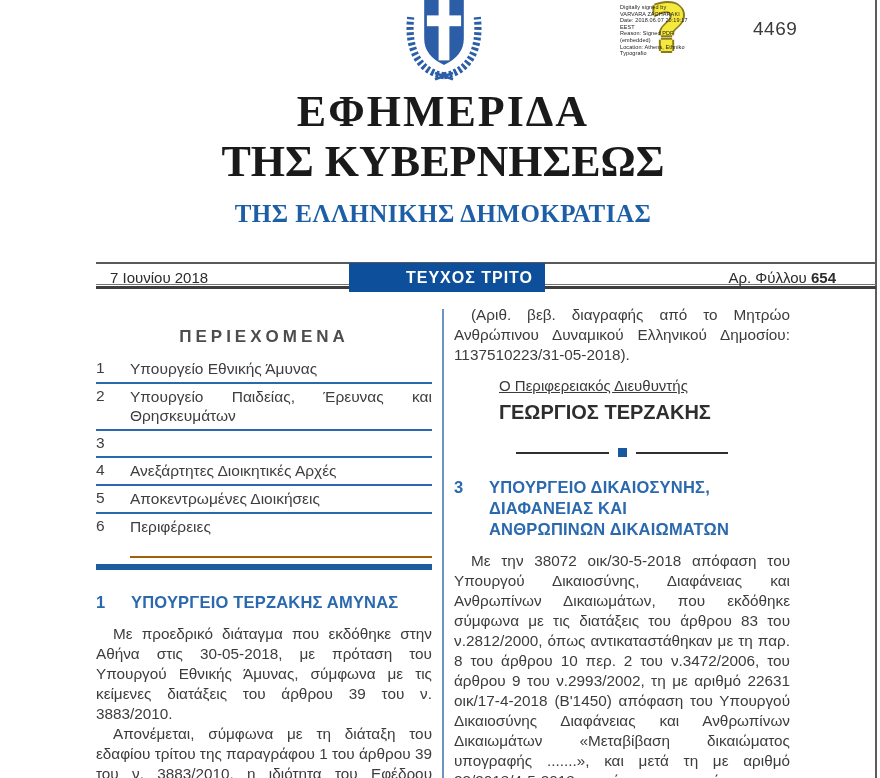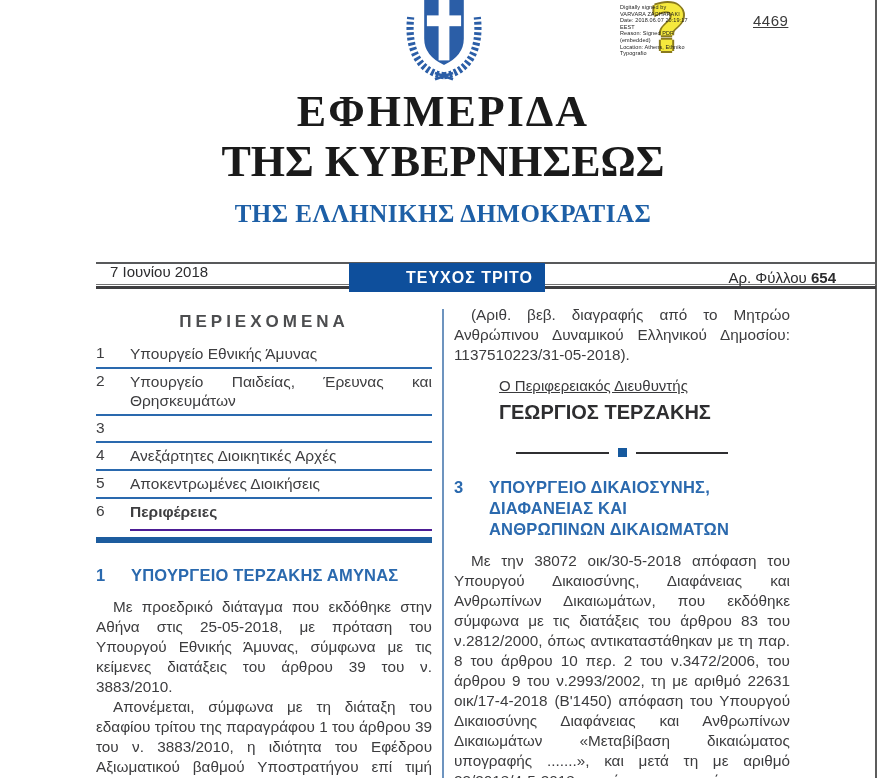--- a/index.html
+++ b/index.html
@@ -31,54 +31,54 @@
   .stamp-text{
     position:relative;z-index:2;font-size:5.5px;line-height:6.6px;color:#1c1c1c;
     white-space:pre-line;letter-spacing:.1px;
   }
   .stamp-q{
     position:absolute;z-index:1;left:30px;top:-12px;
     font-size:64px;font-weight:bold;font-family:"DejaVu Sans",sans-serif;
     color:var(--stamp-yellow);
     text-shadow:2px 0 0 #8a7a1e,-2px 0 0 #8a7a1e,0 2px 0 #8a7a1e,0 -2px 0 #8a7a1e;
   }
-  .page-num{position:absolute;left:753px;top:12px;font-size:15px;color:#3a3a3a;letter-spacing:.5px;text-decoration:underline;}
+  .page-num{position:absolute;left:753px;top:18px;font-size:19px;color:#3a3a3a;letter-spacing:.5px;}
 
   .masthead{position:absolute;top:88px;left:0;width:886px;text-align:center;font-family:"Liberation Serif",serif;}
   .masthead .t1{font-size:44px;font-weight:bold;color:#1a1a1a;letter-spacing:2px;line-height:48px;}
   .masthead .t2{font-size:44px;font-weight:bold;color:#1a1a1a;letter-spacing:0;line-height:52px;}
   .masthead .sub{margin-top:12px;font-size:25px;font-weight:bold;color:var(--subtitle-blue);letter-spacing:.5px;}
 
   
   .info-bar{position:absolute;top:262px;left:96px;width:780px;height:27px;}
   .info-bar .rule-top{position:absolute;top:0;left:0;right:0;height:2px;background:#58595b;}
   .info-bar .rule-bot-thin{position:absolute;bottom:4px;left:0;right:0;height:1px;background:#737373;}
   .info-bar .rule-bot-thick{position:absolute;bottom:0;left:0;right:0;height:3px;background:#3e3e40;}
-  .info-date{position:absolute;left:14px;top:1px;font-size:15px;color:#2c2c2e;}
+  .info-date{position:absolute;left:14px;top:7px;font-size:15px;color:#2c2c2e;}
   .issue-box{
     position:absolute;left:253px;top:1px;width:196px;height:29px;z-index:2;
     background:var(--issue-box-blue);color:#fff;font-weight:bold;font-size:16px;
     text-align:center;line-height:29px;letter-spacing:1px;padding-left:45px;
   }
   .issue-num{position:absolute;right:40px;top:7px;font-size:15px;color:#2c2c2e;}
   .issue-num b{font-weight:bold;}
 
   
   .columns{position:absolute;top:305px;left:96px;width:694px;height:473px;}
   .col-divider{position:absolute;left:346px;top:4px;height:600px;width:2px;background:var(--column-divider-blue);}
   .col-left{position:absolute;left:0;top:0;width:336px;}
   .col-right{position:absolute;left:358px;top:0;width:336px;}
 
   
-  .toc-title{text-align:center;font-size:17px;font-weight:bold;color:#4c4d4f;letter-spacing:4px;margin:7px 0 9px;}
+  .toc-title{text-align:center;font-size:17px;font-weight:bold;color:#4c4d4f;letter-spacing:4px;margin:22px 0 9px;}
   .toc-row{display:flex;border-bottom:2px solid var(--accent-blue);padding:3px 0 4px;}
   .toc-row.last{border-bottom:none;}
   .toc-row .n{width:34px;font-size:15.5px;color:#3e3e40;}
   .toc-row .lbl{flex:1;font-size:15.5px;line-height:19px;color:#3e3e40;text-align:justify;}
-  .toc-row.last .lbl{border-bottom:2px solid #4c1d95;padding-bottom:8px;font-weight:bold;}
+  .toc-row.last .lbl{border-bottom:2px solid #a16207;padding-bottom:20px;}
   .toc-bar{height:6px;background:var(--toc-bar-blue);margin-top:2px;}
 
   
   .sec-heading{display:flex;color:var(--accent-blue);font-weight:bold;font-size:16.5px;line-height:21px;letter-spacing:.2px;}
   .sec-heading .n{width:35px;}
   .sec-heading .t{flex:1;}
   .s1-heading{margin-top:22px;}
   .para{font-size:15.3px;line-height:20px;color:var(--body-text);text-align:justify;text-indent:17px;}
   .p-first{margin-top:11px;}
 
@@ -173,21 +173,21 @@
     <div class="toc-row last">
       <div class="n">6</div>
       <div class="lbl">Περιφέρειες</div>
     </div>
     <div class="toc-bar"></div>
 
     <div class="sec-heading s1-heading">
       <div class="n">1</div>
       <div class="t">ΥΠΟΥΡΓΕΙΟ ΤΕΡΖΑΚΗΣ ΑΜΥΝΑΣ</div>
     </div>
-    <p class="para p-first">Με προεδρικό διάταγμα που εκδόθηκε στην Αθήνα στις 25-05-2018, με πρόταση του Υπουργού Εθνικής Άμυνας, σύμφωνα με τις κείμενες διατάξεις του άρθρου 39 του ν. 3883/2010.</p>
+    <p class="para p-first">Με προεδρικό διάταγμα που εκδόθηκε στην Αθήνα στις 30-05-2018, με πρόταση του Υπουργού Εθνικής Άμυνας, σύμφωνα με τις κείμενες διατάξεις του άρθρου 39 του ν. 3883/2010.</p>
     <p class="para">Απονέμεται, σύμφωνα με τη διάταξη του εδαφίου τρίτου της παραγράφου 1 του άρθρου 39 του ν. 3883/2010, η ιδιότητα του Εφέδρου Αξιωματικού βαθμού Υποστρατήγου επί τιμή στον Χατζηνικολάου Νικόλαο του Σωτηρίου (ΣΑ:130/091140/75), που γεννήθηκε το έτος 1954 στη Θεσσαλονίκη.</p>
 
   </div>
 
   <div class="col-right">
     <p class="para">(Αριθ. βεβ. διαγραφής από το Μητρώο Ανθρώπινου Δυναμικού Ελληνικού Δημοσίου: 1137510223/31-05-2018).</p>
 
     <div class="sig">
       <div class="role">Ο Περιφερειακός Διευθυντής</div>
       <div class="name">ΓΕΩΡΓΙΟΣ ΤΕΡΖΑΚΗΣ</div>

